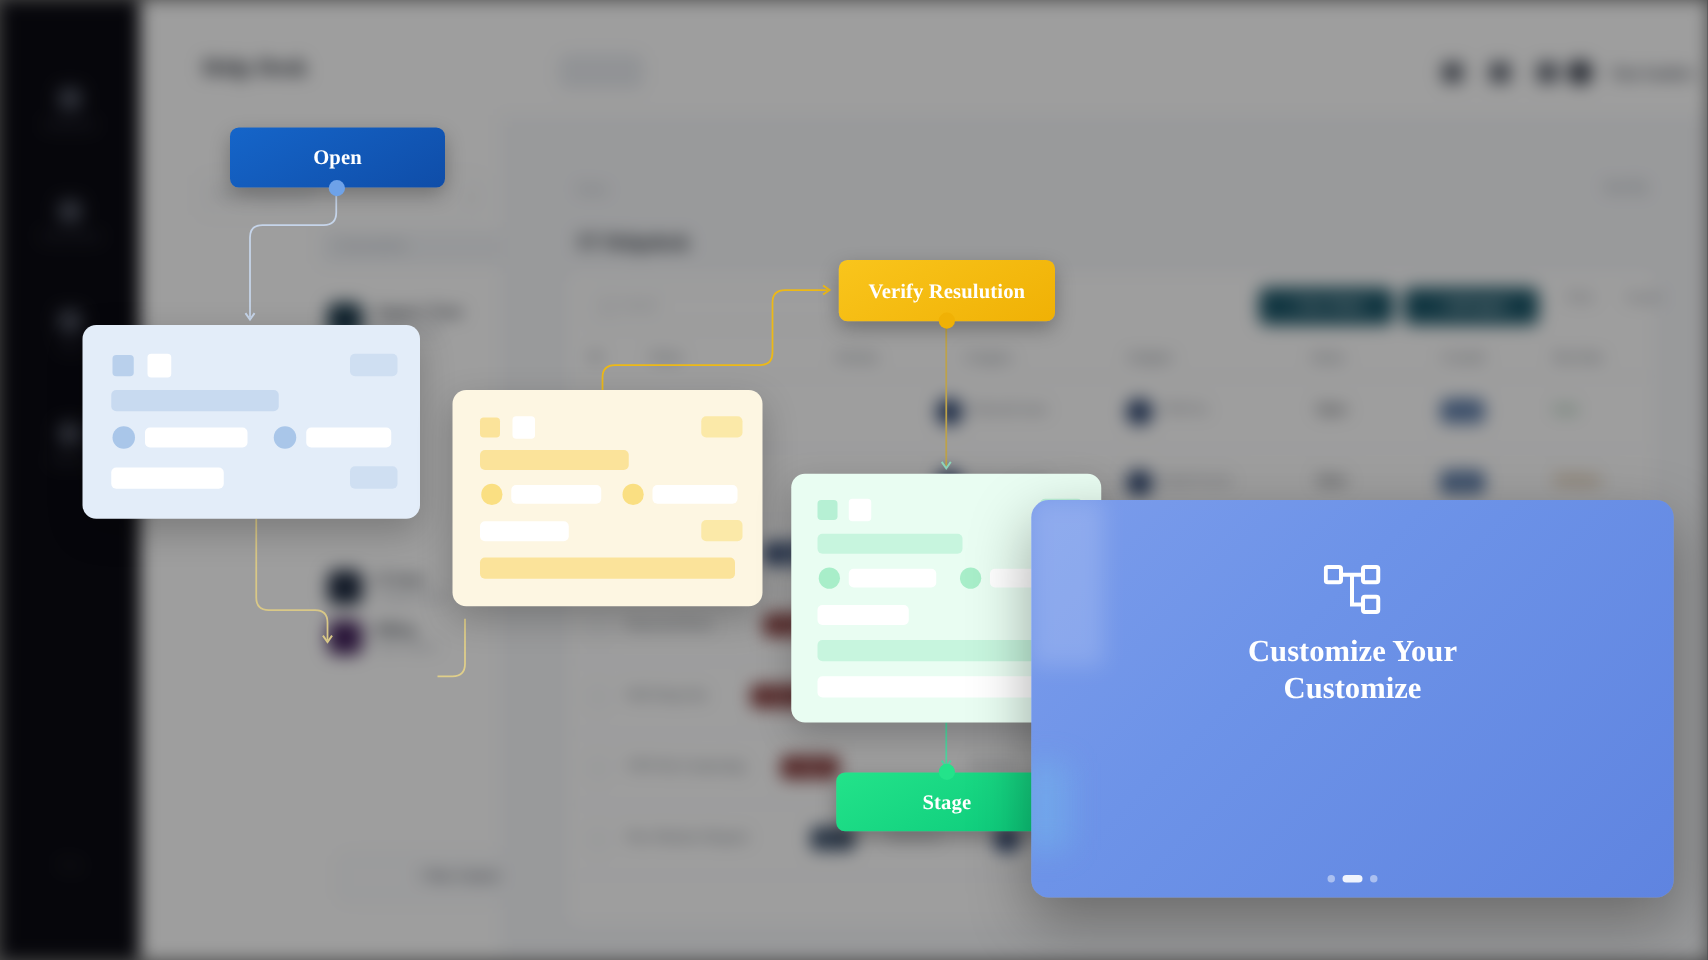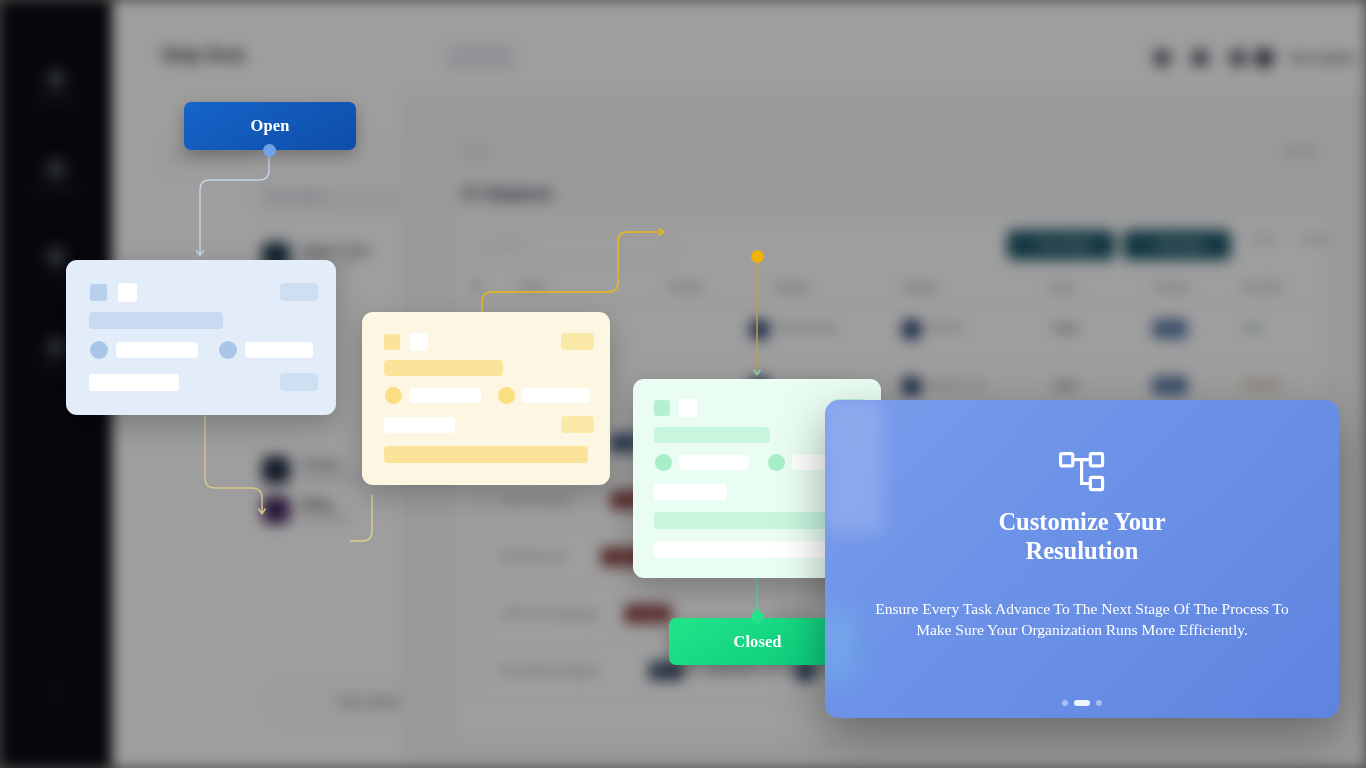--- a/index.html
+++ b/index.html
@@ -742,48 +742,50 @@
       <span class="bar" style="left:21px;  top:133px; width:204px; height:17px; background:#c7f5de"></span>
       <span class="bar" style="left:21px;  top:162px; width:204px; height:17px; background:#ffffff"></span>
     </div>
 
     <div class="node node-open">
       <span>Open</span>
     </div>
     <div class="dot dot-open"></div>
 
 
+    <div class="node node-verify">
+      <span>Verify Resulution</span>
+    </div>
     <div class="dot dot-verify"></div>
 
     <div class="node node-closed">
-      <span>Closed</span>
+      <span>Stage</span>
     </div>
     <div class="dot dot-closed"></div>
   </div>
 
   <div class="promo">
     <div class="promo-glow"></div>
     <div class="promo-glow2"></div>
 
     <div class="promo-icon">
       <svg width="46" height="40" viewBox="0 0 46 40">
         <rect x="1.6" y="1.6" width="12.2" height="12.2" rx="1.6" fill="none" stroke="#ffffff" stroke-width="3.2"></rect>
         <rect x="31.4" y="1.6" width="12.2" height="12.2" rx="1.6" fill="none" stroke="#ffffff" stroke-width="3.2"></rect>
         <rect x="31.4" y="25.4" width="12.2" height="12.2" rx="1.6" fill="none" stroke="#ffffff" stroke-width="3.2"></rect>
         <path d="M13.8,7.7 L31.4,7.7" stroke="#ffffff" stroke-width="3.2" fill="none"></path>
         <path d="M22.6,7.7 L22.6,31.5 L31.4,31.5" stroke="#ffffff" stroke-width="3.2" fill="none"></path>
       </svg>
     </div>
 
     <div class="promo-title">
       <span>Customize Your</span><br>
-      <span>Resulution</span>
-    </div>
-
-    <div class="promo-sub">Ensure Every Task Advance To The Next Stage Of The Process To Make Sure Your Organization Runs More Efficiently.</div>
+      <span>Customize</span>
+    </div>
+
 
     <div class="promo-dots">
       <span></span>
       <span class="on"></span>
       <span></span>
     </div>
   </div>
 
 </div>
 

